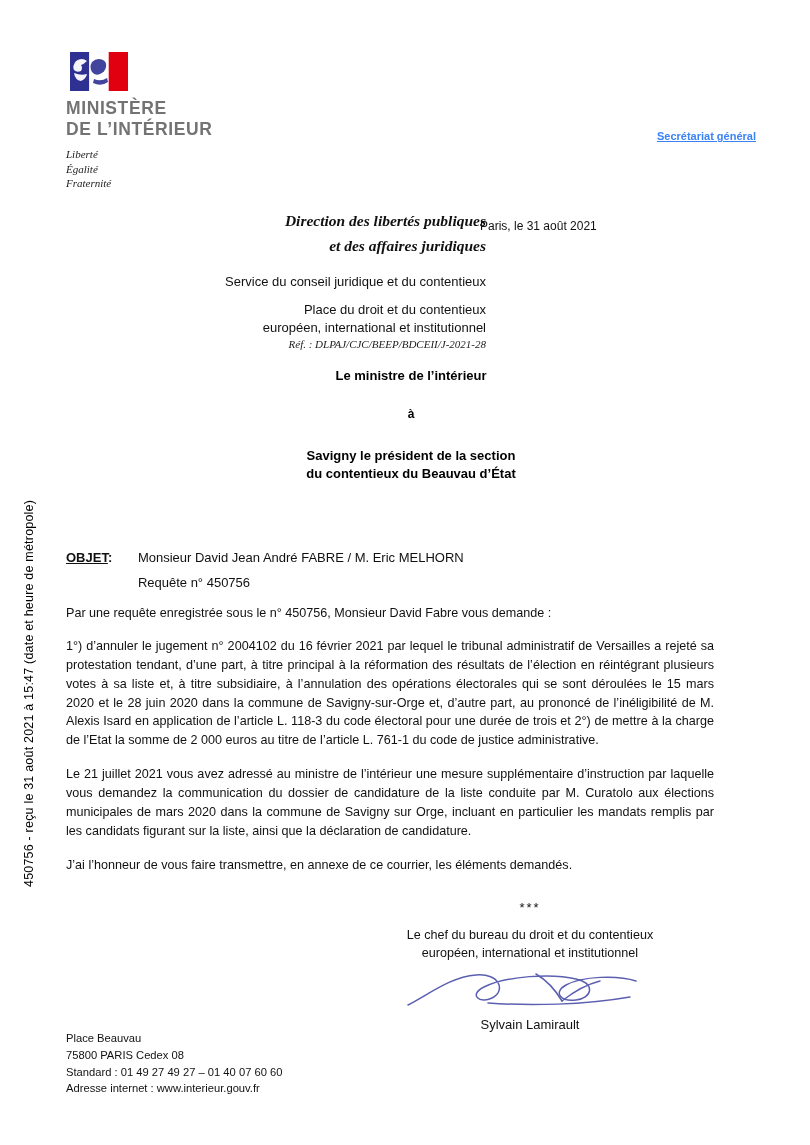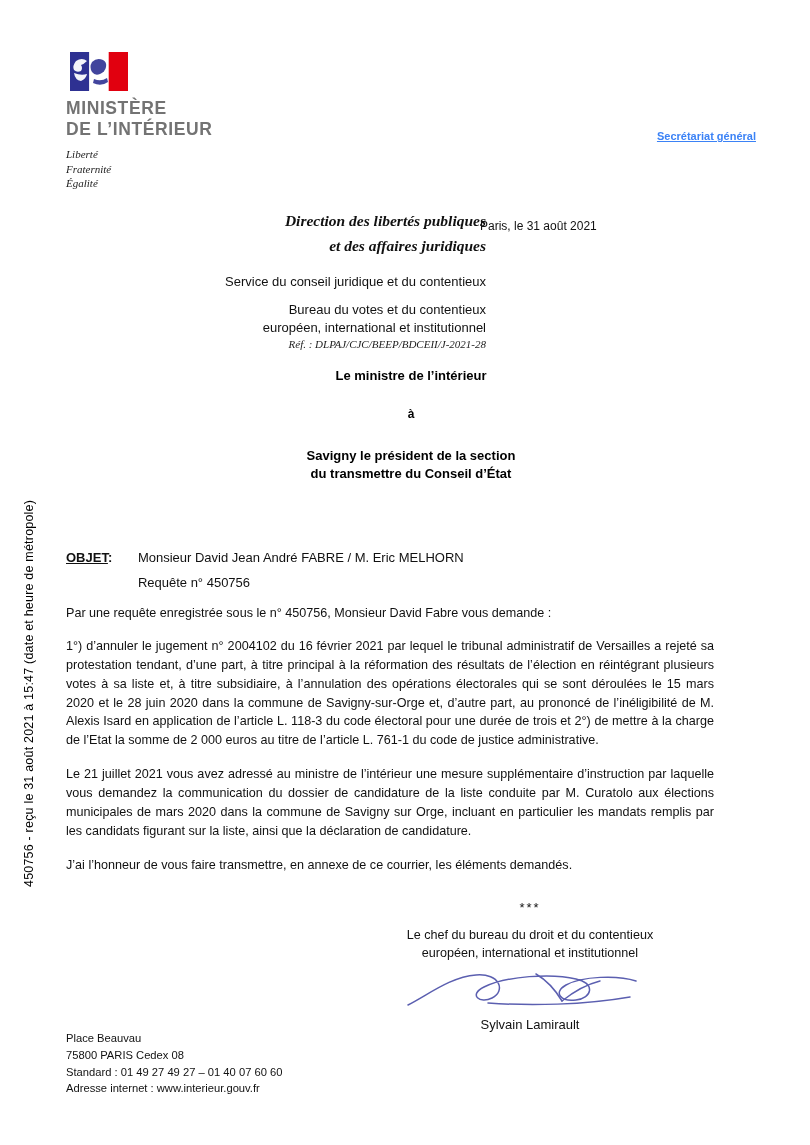--- a/index.html
+++ b/index.html
@@ -265,45 +265,45 @@
             <path d="M24 27 q7 3 13 -1 l1 4 q-7 5 -15 1 z" opacity="0.9"></path>
           </g>
         </svg>
       </div>
       <div class="ministere">
         <div>MINISTÈRE</div>
         <div>DE L’INTÉRIEUR</div>
       </div>
       <div class="devise">
         <div>Liberté</div>
+        <div>Égalité</div>
         <div>Fraternité</div>
-        <div>Égalité</div>
       </div>
     </div>
     <div class="sg">Secrétariat général</div>
   </div>
 
   <div class="direction">
     <div class="l1">Direction des libertés publiques</div>
     <div class="l2">et des affaires juridiques</div>
     <div class="service">Service du conseil juridique et du contentieux</div>
     <div class="bureau">
-      <div>Bureau du votes et du contentieux</div>
+      <div>Place du droit et du contentieux</div>
       <div>européen, international et institutionnel</div>
     </div>
     <div class="ref">Réf. : DLPAJ/CJC/BEEP/BDCEII/J-2021-28</div>
   </div>
   <div class="dateline">Paris, le 31 août 2021</div>
 
   <div class="addr">
     <div class="minister">Le ministre de l’intérieur</div>
     <div class="a">à</div>
     <div class="dest">
       <div>Savigny le président de la section</div>
-      <div>du transmettre du Conseil d’État</div>
+      <div>du contentieux du Beauvau d’État</div>
     </div>
   </div>
 
   <div class="objet">
     <span class="lbl">OBJET</span><span class="colon">:</span>
     <span class="val">
       <span>Monsieur David Jean André FABRE / M. Eric MELHORN</span>
       <div class="l2">Requête n° 450756</div>
     </span>
   </div>

